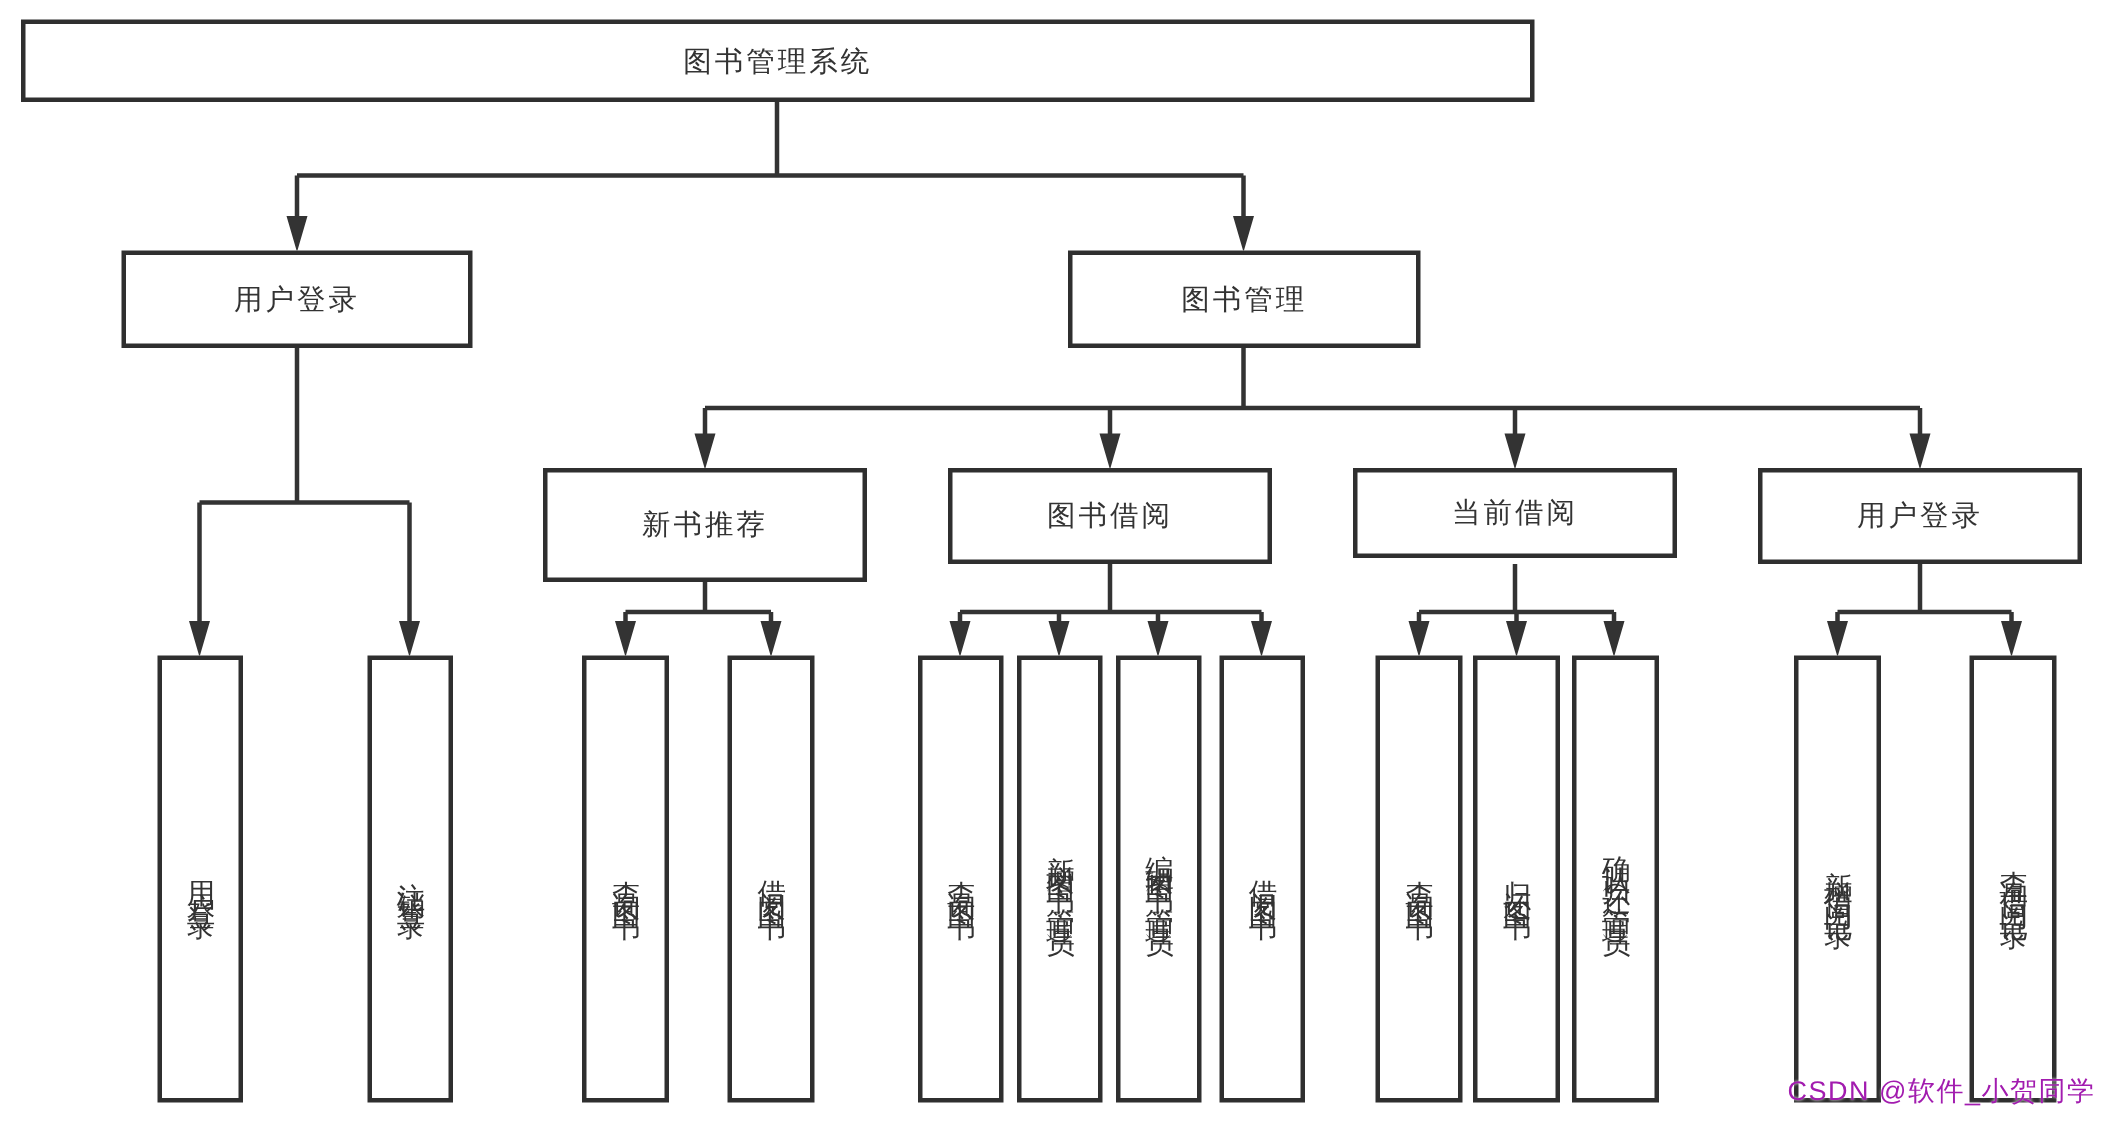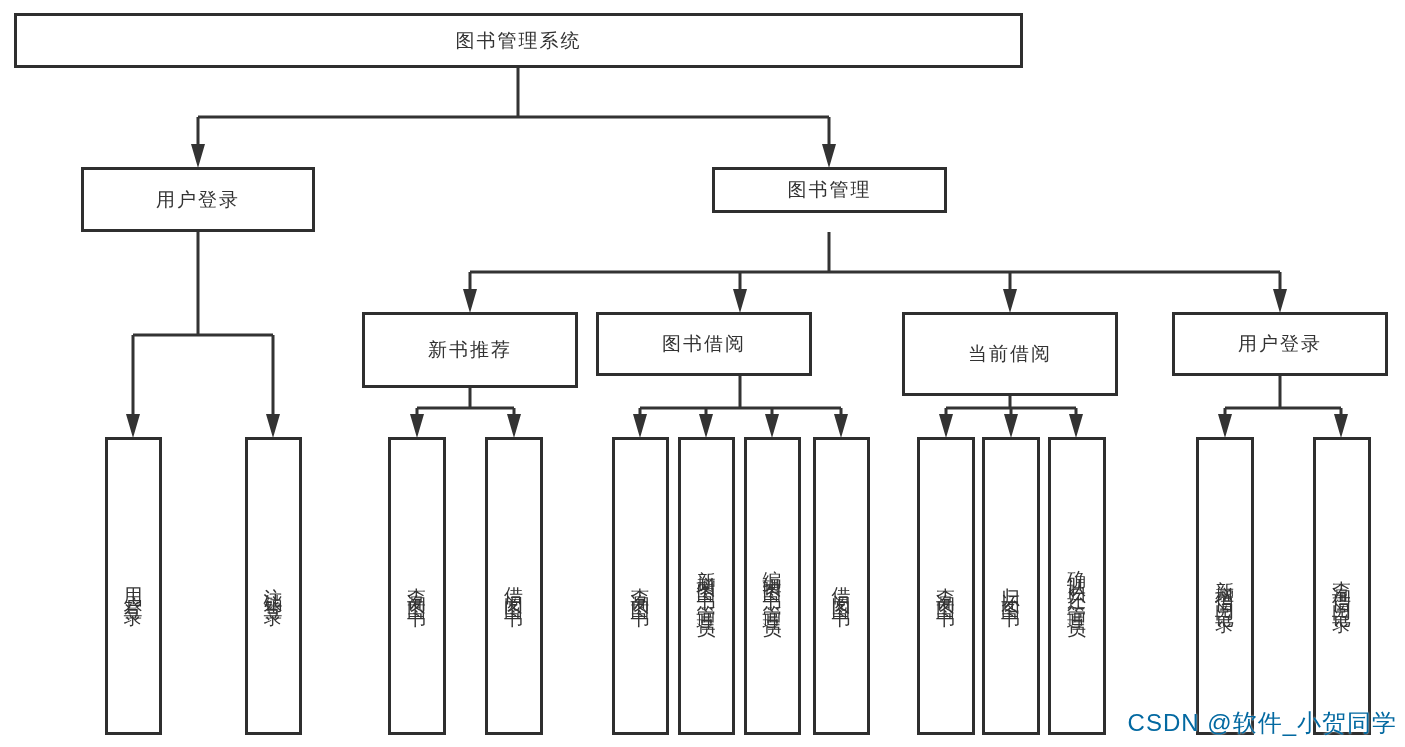--- a/index.html
+++ b/index.html
@@ -49,22 +49,22 @@
     font-size: 19px;
     letter-spacing: 7px;
     line-height: 1;
     color: #333333;
     white-space: nowrap;
   }
   .watermark {
     position: absolute;
     right: 8px;
     bottom: 8px;
-    font-size: 24px;
-    color: #0369a1;
+    font-size: 18px;
+    color: #a21caf;
     text-shadow: 0 0 2px #ffffff;
     letter-spacing: 1px;
   }
 </style>
 </head>
 <body>
 
 <div class="canvas">
 
   <svg class="connectors" viewBox="0 0 1405 747" xmlns="http://www.w3.org/2000/svg">
@@ -82,25 +82,25 @@
              M133 438 l-7 -24 h14 Z  M273 438 l-7 -24 h14 Z
              M417 438 l-7 -24 h14 Z  M514 438 l-7 -24 h14 Z
              M640 438 l-7 -24 h14 Z  M706 438 l-7 -24 h14 Z  M772 438 l-7 -24 h14 Z  M841 438 l-7 -24 h14 Z
              M946 438 l-7 -24 h14 Z  M1011 438 l-7 -24 h14 Z  M1076 438 l-7 -24 h14 Z
              M1225 438 l-7 -24 h14 Z M1341 438 l-7 -24 h14 Z"></path>
   </svg>
 
   <div class="node" style="left:14px; top:13px; width:1009px; height:55px;">图书管理系统</div>
 
   <div class="node" style="left:81px; top:167px; width:234px; height:65px;">用户登录</div>
-  <div class="node" style="left:712px; top:167px; width:235px; height:46px;">图书管理</div>
+  <div class="node" style="left:712px; top:167px; width:235px; height:65px;">图书管理</div>
 
   <div class="node" style="left:362px; top:312px; width:216px; height:76px;">新书推荐</div>
-  <div class="node" style="left:596px; top:312px; width:216px; height:64px;">图书借阅</div>
-  <div class="node" style="left:902px; top:312px; width:216px; height:84px;">当前借阅</div>
+  <div class="node" style="left:632px; top:312px; width:216px; height:64px;">图书借阅</div>
+  <div class="node" style="left:902px; top:312px; width:216px; height:60px;">当前借阅</div>
   <div class="node" style="left:1172px; top:312px; width:216px; height:64px;">用户登录</div>
 
   <div class="leaf" style="left:105px; top:437px; width:57px; height:298px;">
     <span>用户登录</span>
   </div>
   <div class="leaf" style="left:245px; top:437px; width:57px; height:298px;">
     <span>注销登录</span>
   </div>
 
   <div class="leaf" style="left:388px; top:437px; width:58px; height:298px;">

